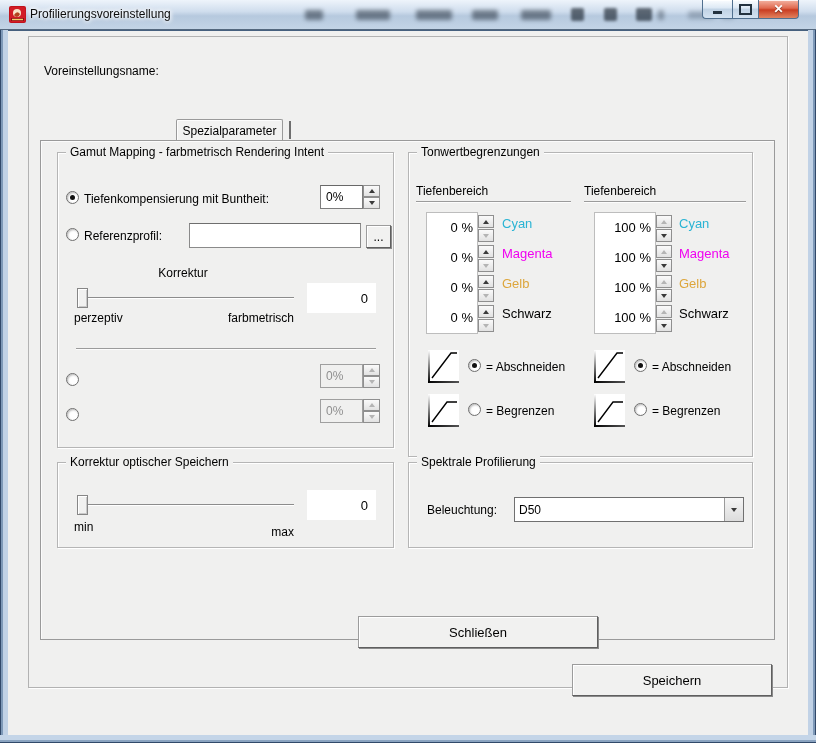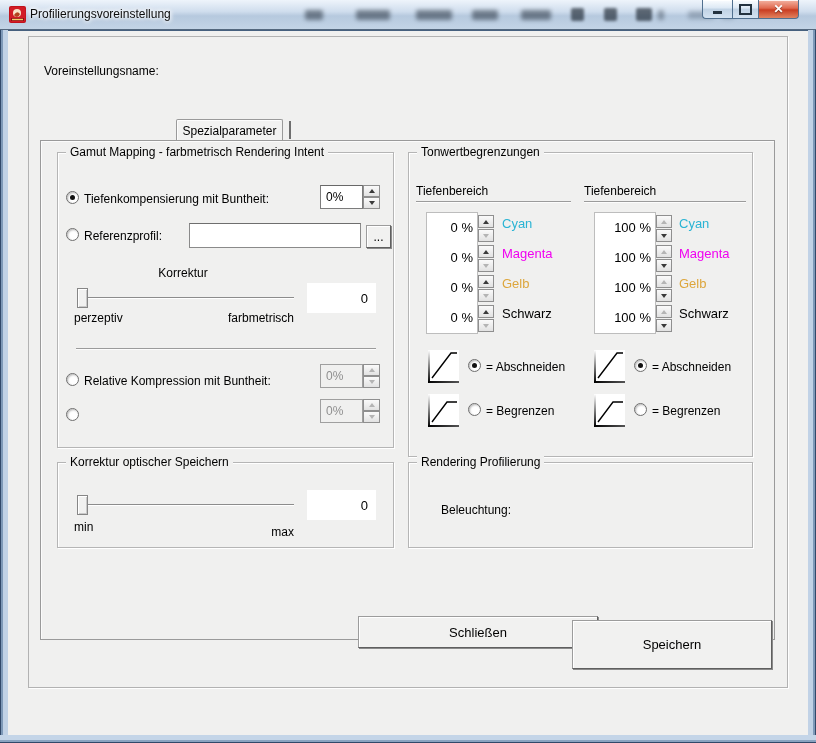--- a/index.html
+++ b/index.html
@@ -190,21 +190,20 @@
     <div class="abs lbl" style="left:60px;top:113px;width:130px;text-align:center">Korrektur</div>
     <div class="abs track" style="left:21px;top:144px;width:215px"></div>
     <div class="abs thumb" style="left:19px;top:135px"></div>
     <div class="abs valbox" style="left:249px;top:130px;width:69px;height:30px">0</div>
     <div class="abs lbl" style="left:16px;top:158px">perzeptiv</div>
     <div class="abs lbl" style="left:156px;top:158px;width:80px;text-align:right">farbmetrisch</div>
 
     <div class="abs etchline" style="left:18px;top:195px;width:300px"></div>
 
     <div class="radio" style="left:8px;top:220px"></div>
-    <div class="abs lbl" style="left:26px;top:221px">Relative Kompression mit Buntheit:</div>
     <div class="abs sfield dis" style="left:262px;top:211px;width:43px;height:24px">0%</div>
     <div class="abs sbtn" style="left:305px;top:211px;width:17px;height:12px">
         <span class="arr-up arr-gray"></span>
       </div>
     <div class="abs sbtn" style="left:305px;top:223px;width:17px;height:12px">
         <span class="arr-down arr-gray"></span>
       </div>
 
     <div class="radio" style="left:8px;top:255px"></div>
     <div class="abs sfield dis" style="left:262px;top:246px;width:43px;height:24px">0%</div>
@@ -343,20 +342,26 @@
   <div class="abs grp" style="left:57px;top:462px;width:337px;height:86px">
     <div class="gt">Korrektur optischer Speichern</div>
     <div class="abs track" style="left:21px;top:41px;width:215px"></div>
     <div class="abs thumb" style="left:19px;top:32px"></div>
     <div class="abs valbox" style="left:249px;top:27px;width:69px;height:30px">0</div>
     <div class="abs lbl" style="left:16px;top:57px">min</div>
     <div class="abs lbl" style="left:176px;top:62px;width:60px;text-align:right">max</div>
   </div>
 
   <div class="abs grp" style="left:408px;top:462px;width:345px;height:86px">
-    <div class="gt">Rendering Profilierung</div>
-    <div class="abs lbl" style="left:32px;top:40px">Beleuchtung:</div>
+    <div class="gt">Spektrale Profilierung</div>
+    <div class="abs lbl" style="left:18px;top:40px">Beleuchtung:</div>
+    <div class="abs combo" style="left:105px;top:34px;width:230px;height:25px">
+      <div class="combo-text">D50</div>
+      <div class="combo-btn">
+        <span class="arr-down"></span>
+      </div>
+    </div>
   </div>
 
   <div class="abs pbtn" style="left:358px;top:616px;width:240px;height:32px">Schließen</div>
-  <div class="abs pbtn" style="left:572px;top:620px;width:200px;height:49px">Speichern</div>
+  <div class="abs pbtn" style="left:572px;top:664px;width:200px;height:32px">Speichern</div>
 
 </div>
 
 </body></html>

